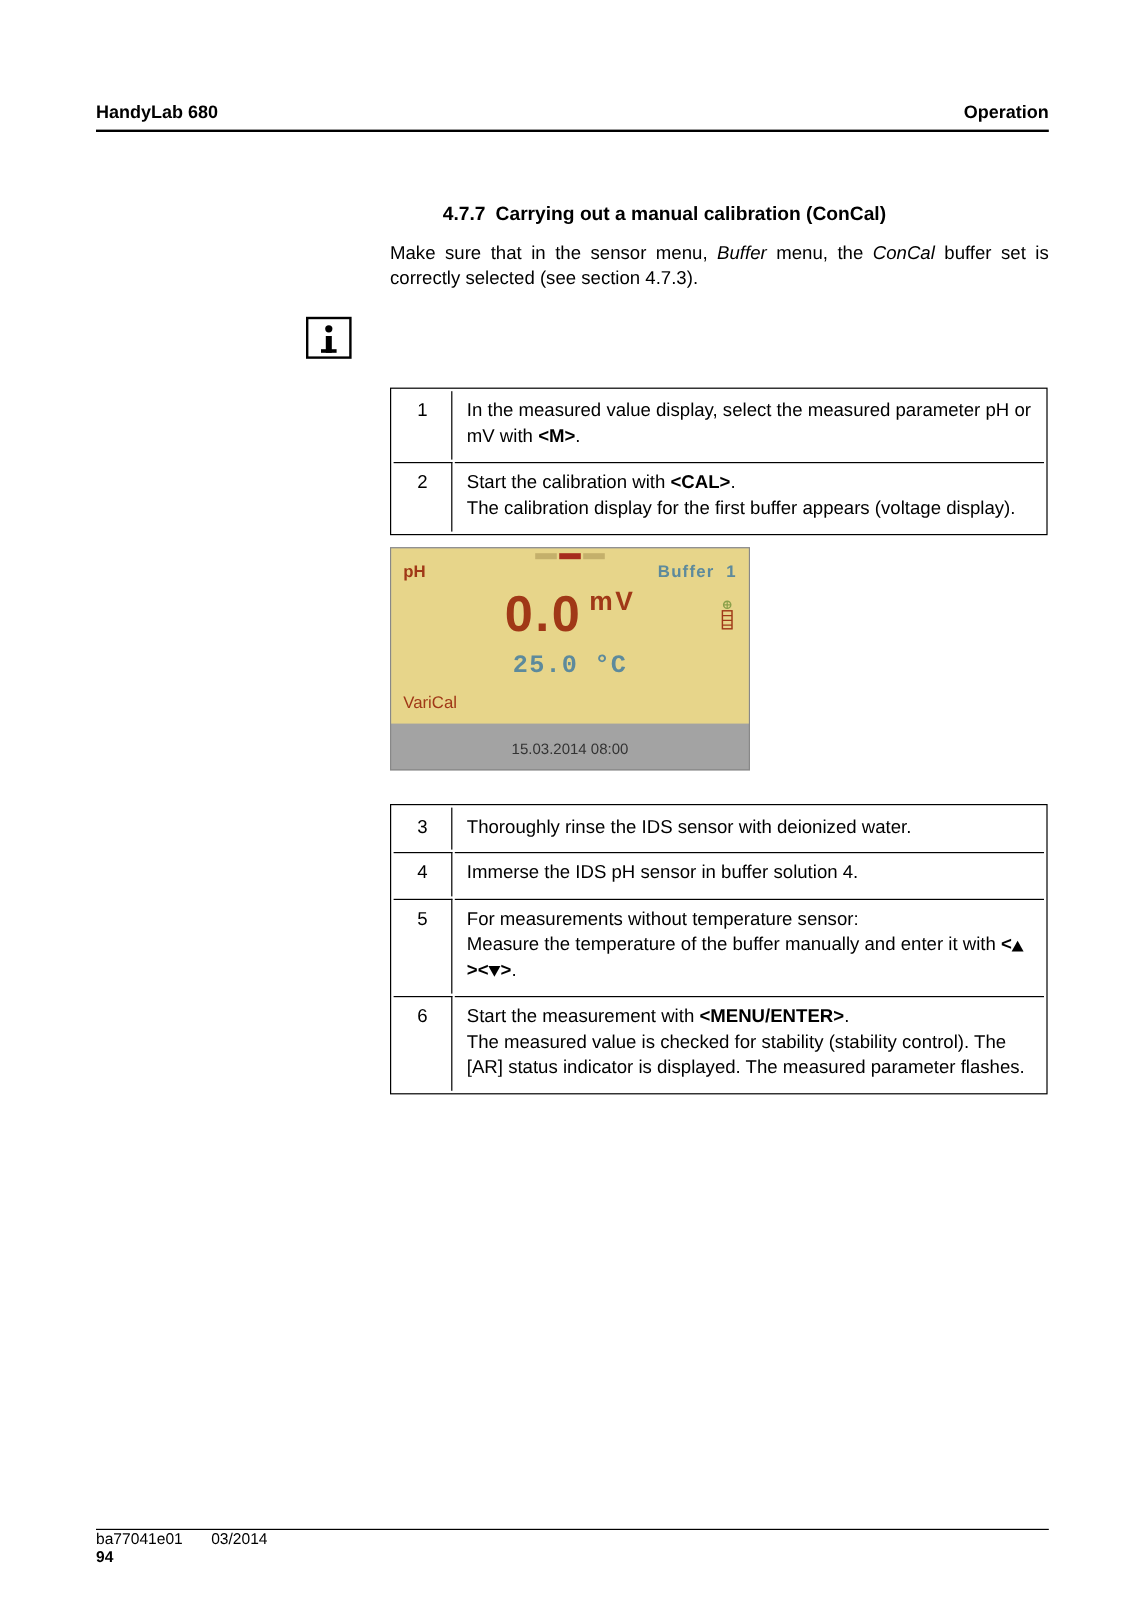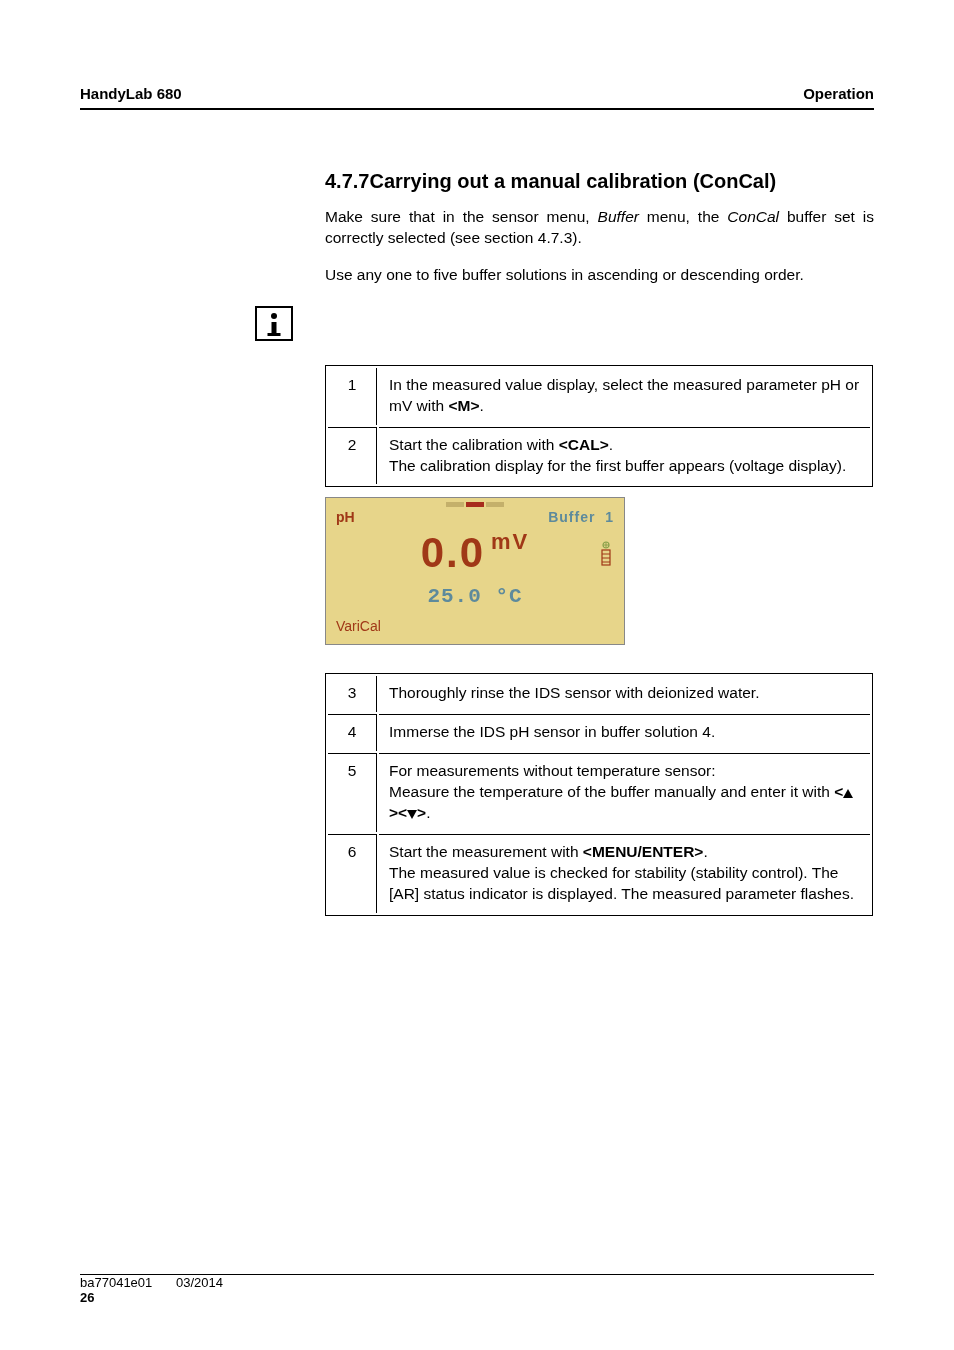--- a/index.html
+++ b/index.html
@@ -28,22 +28,23 @@
     border-bottom: 2px solid #000;
     gap: 48px;
   }
   .content {
     margin-top: 60px;
     margin-left: 245px;
   }
   .sec-heading {
     display: flex;
     font-weight: bold;
-    font-size: 20px;
+    font-size: 16px;
     margin-bottom: 14px;
+    margin-left: 44px;
   }
   .sec-num { min-width: 44px; }
   .para {
     font-size: 15.5px;
     line-height: 1.35;
     margin-bottom: 16px;
     text-align: justify;
   }
   .italic { font-style: italic; }
   .bold { font-weight: bold; }
@@ -222,21 +223,20 @@
 
     <div class="sec-heading">
       <span class="sec-num">4.7.7</span>
       <span>Carrying out a manual calibration (ConCal)</span>
     </div>
 
     <div class="para">
       <span>Make sure that in the sensor menu, </span><span class="italic">Buffer</span><span> menu, the </span><span class="italic">ConCal</span><span> buffer set is correctly selected (see section 4.7.3).</span>
     </div>
 
-    <div class="para">Use any one to five buffer solutions in ascending or descending order.</div>
 
     <div class="note-block">
       <div class="info-icon">
         <div class="dot"></div>
           <div class="stem"></div>
           <div class="foot"></div>
       </div>
     </div>
 
     <table class="steps">
@@ -281,20 +281,21 @@
             <line x1="5" y1="4" x2="11" y2="4" stroke="#8aa04a" stroke-width="1"></line>
             <rect x="4" y="9" width="8" height="15" fill="none" stroke="#a03817" stroke-width="1.2"></rect>
             <line x1="4" y1="13" x2="12" y2="13" stroke="#a03817" stroke-width="1"></line>
             <line x1="4" y1="17" x2="12" y2="17" stroke="#a03817" stroke-width="1"></line>
             <line x1="4" y1="21" x2="12" y2="21" stroke="#a03817" stroke-width="1"></line>
           </svg>
         </div>
         <div class="db-temp">25.0 °C</div>
         <div class="db-varical">VariCal</div>
       </div>
+      <div class="db-datetime">15.03.2014 08:00</div>
     </div>
 
     <table class="steps">
       <tbody>
           <tr>
         <td class="num">3</td>
         <td>Thoroughly rinse the IDS sensor with deionized water.</td>
       </tr>
       <tr>
         <td class="num">4</td>
@@ -318,15 +319,15 @@
       </table>
 
   </div>
 
   <div class="footer-line"></div>
   <div class="footer">
     <div class="left">
       <span>ba77041e01</span>
       <span>03/2014</span>
     </div>
-    <div class="pagenum">26</div>
+    <div class="pagenum">94</div>
   </div>
 </div>
 
 </body></html>

